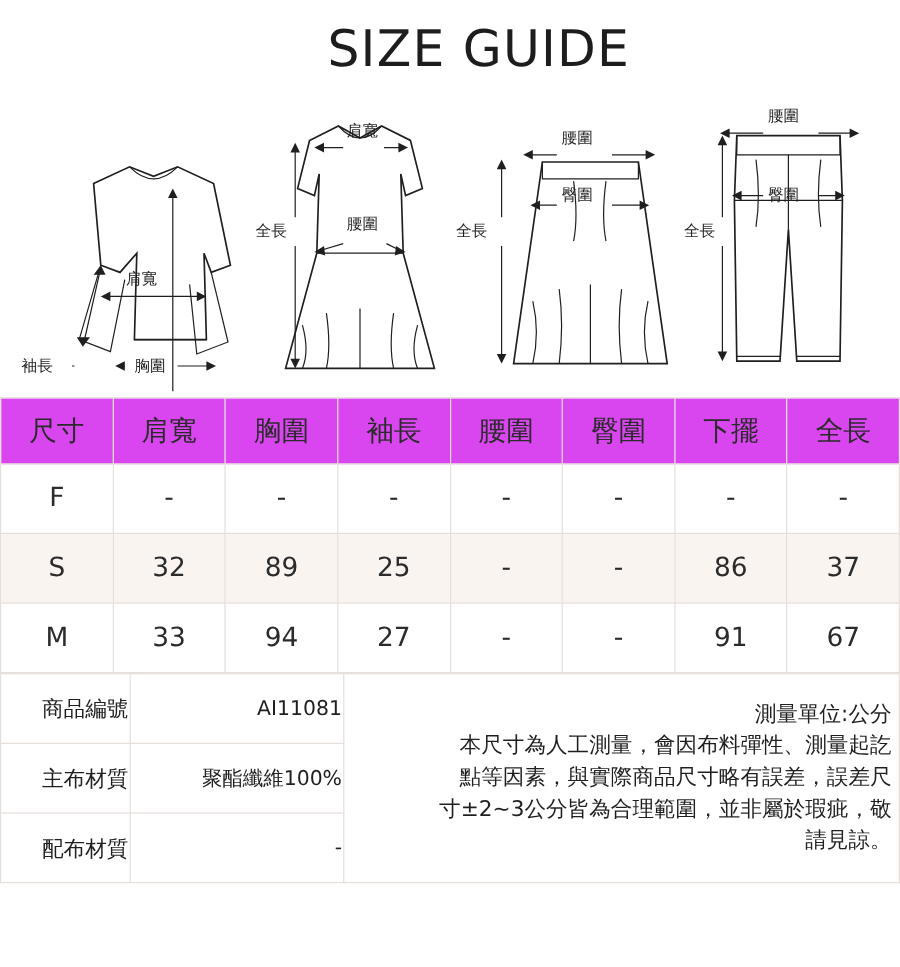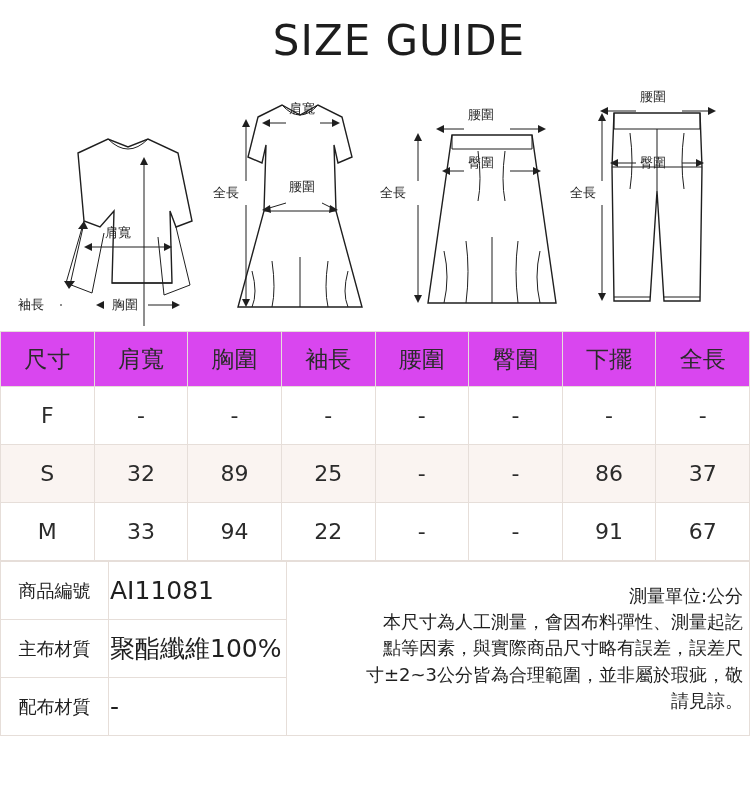--- a/index.html
+++ b/index.html
@@ -76,30 +76,30 @@
     width: 750px;
     table-layout: fixed;
     font-family: "DejaVu Sans", "Liberation Sans", sans-serif;
   }
   table.info-table td {
     border: 1px solid #e6ded9;
     vertical-align: middle;
   }
   td.info-label {
     width: 105px;
-    text-align: center;
+    text-align: right;
     font-size: 18px;
     height: 52px;
     background: #ffffff;
     color: #1f1f1f;
   }
   td.info-value {
     width: 175px;
-    text-align: left;
-    font-size: 25px;
+    text-align: right;
+    font-size: 17px;
     background: #ffffff;
     color: #1f1f1f;
   }
   td.note-cell {
     padding: 8px 6px 8px 10px;
     font-size: 18px;
     line-height: 1.45;
     text-align: right;
     vertical-align: top;
     color: #1f1f1f;
@@ -280,21 +280,21 @@
         <td>25</td>
         <td>-</td>
         <td>-</td>
         <td>86</td>
         <td>37</td>
       </tr>
       <tr>
         <td class="rowlabel">M</td>
         <td>33</td>
         <td>94</td>
-        <td>22</td>
+        <td>27</td>
         <td>-</td>
         <td>-</td>
         <td>91</td>
         <td>67</td>
       </tr>
     </tbody>
   </table>
 
   <table class="info-table">
     <tbody>

